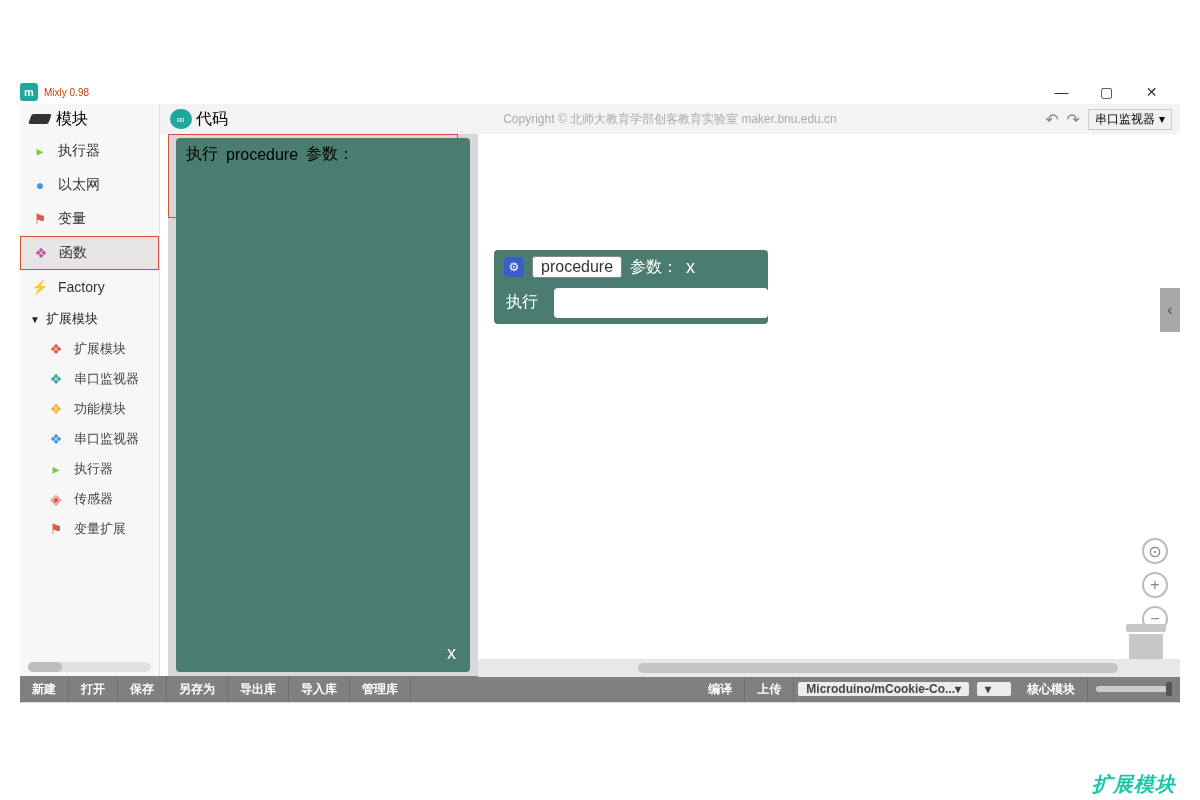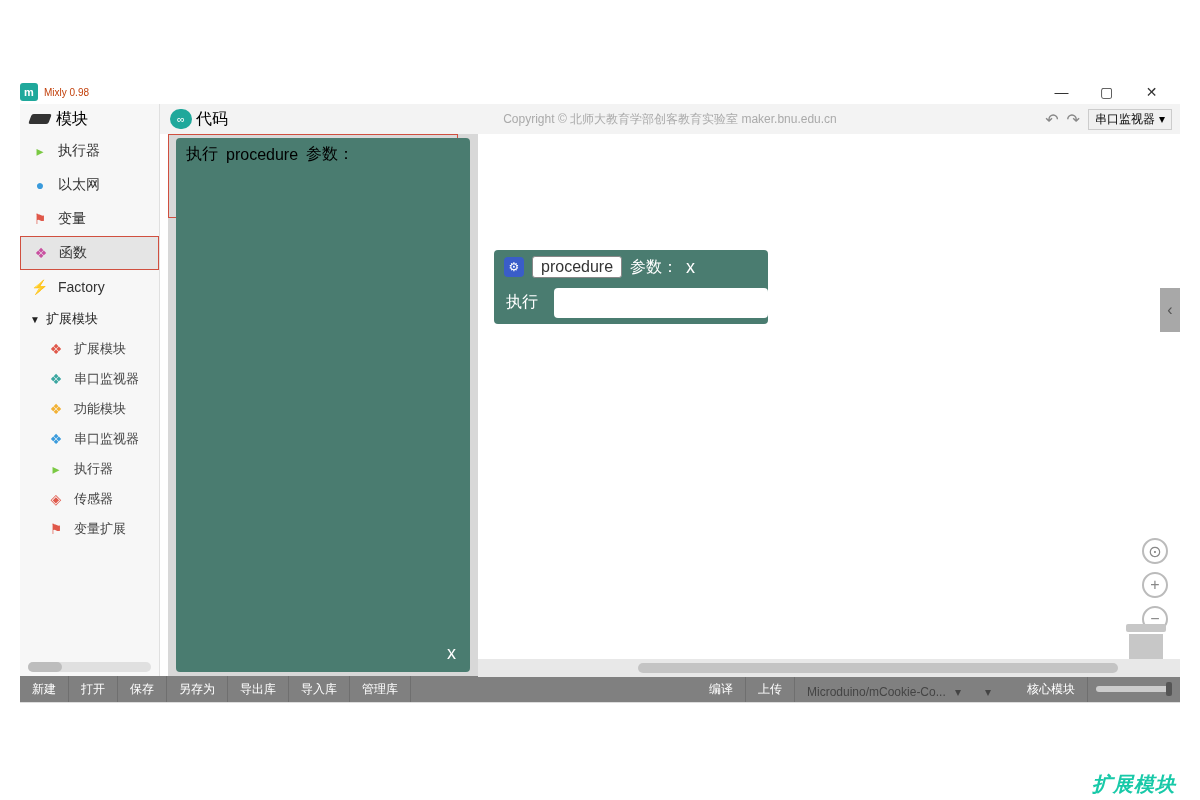--- a/index.html
+++ b/index.html
@@ -53,24 +53,24 @@
 .block-main .inner-cut { position:absolute; top:38px; left:60px; width:214px; height:30px; background:#fff; }
 .block-main .row1 { padding:6px 10px; font-size:16px; display:flex; align-items:center; gap:8px; }
 .zoom-ctrl { position: absolute; right: 12px; bottom: 44px; display:flex; flex-direction:column; gap:8px; align-items:center; }
 .zbtn { width: 26px; height: 26px; border: 2px solid #bbb; border-radius: 50%; display:flex; align-items:center; justify-content:center; color:#888; font-size:16px; cursor:pointer; }
 .trash { position: absolute; right: 14px; bottom: 8px; width: 40px; height: 44px; }
 .trash-lid { width: 40px; height: 8px; background:#c7c7c7; border-radius:2px; }
 .trash-body { width: 34px; height: 32px; background:#c7c7c7; margin: 2px auto 0; border-radius:0 0 4px 4px; }
 .side-tab { position:absolute; right:0; top:154px; width:20px; height:44px; background:#a8a8a8; display:flex; align-items:center; justify-content:center; color:#555; }
 .hscroll { position:absolute; bottom: -1px; left: 0px; right: 0; height: 18px; background: #e8e8e8; }
 .hscroll-thumb { position:absolute; left: 160px; width: 480px; height: 10px; top:4px; background:#c4c4c4; border-radius:5px; }
-.bottom-bar { height: 26px; background: #808080; display: flex; align-items: stretch; }
+.bottom-bar { height: 26px; background: #808080; display: flex; align-items: stretch; font-weight: bold; }
 .bbtn { padding: 0 12px; display:flex; align-items:center; color:#fff; font-size:12px; border-right:1px solid #6f6f6f; cursor:pointer; }
 .spacer { flex: 1; }
-.combo { margin: 16px 4px; background:#ececec; color:#444; padding:0 8px; display:flex; align-items:center; font-size:12px; min-width:170px; justify-content:space-between; border-radius:2px; }
+.combo { margin: 6px 4px; background:#ececec; color:#444; padding:0 8px; display:flex; font-size:12px; min-width:170px; justify-content:space-between; border-radius:2px; }
 .combo.sm { min-width:34px; }
 .slider { width: 76px; height: 6px; background:#ccc; margin: auto 8px; position:relative; border-radius:3px; }
 .slider-thumb { position:absolute; right:0; top:-4px; width:6px; height:14px; background:#555; border-radius:2px; }
 .console-area { height: 78px; background:#fff; border-top:1px solid #ddd; }
 .watermark { position:absolute; right:24px; bottom:2px; font-size:20px; font-style:italic; font-weight:bold; color:#18c9a8; letter-spacing:1px; }
 </style>
 </head>
 <body>
 
 <div class="titlebar">

